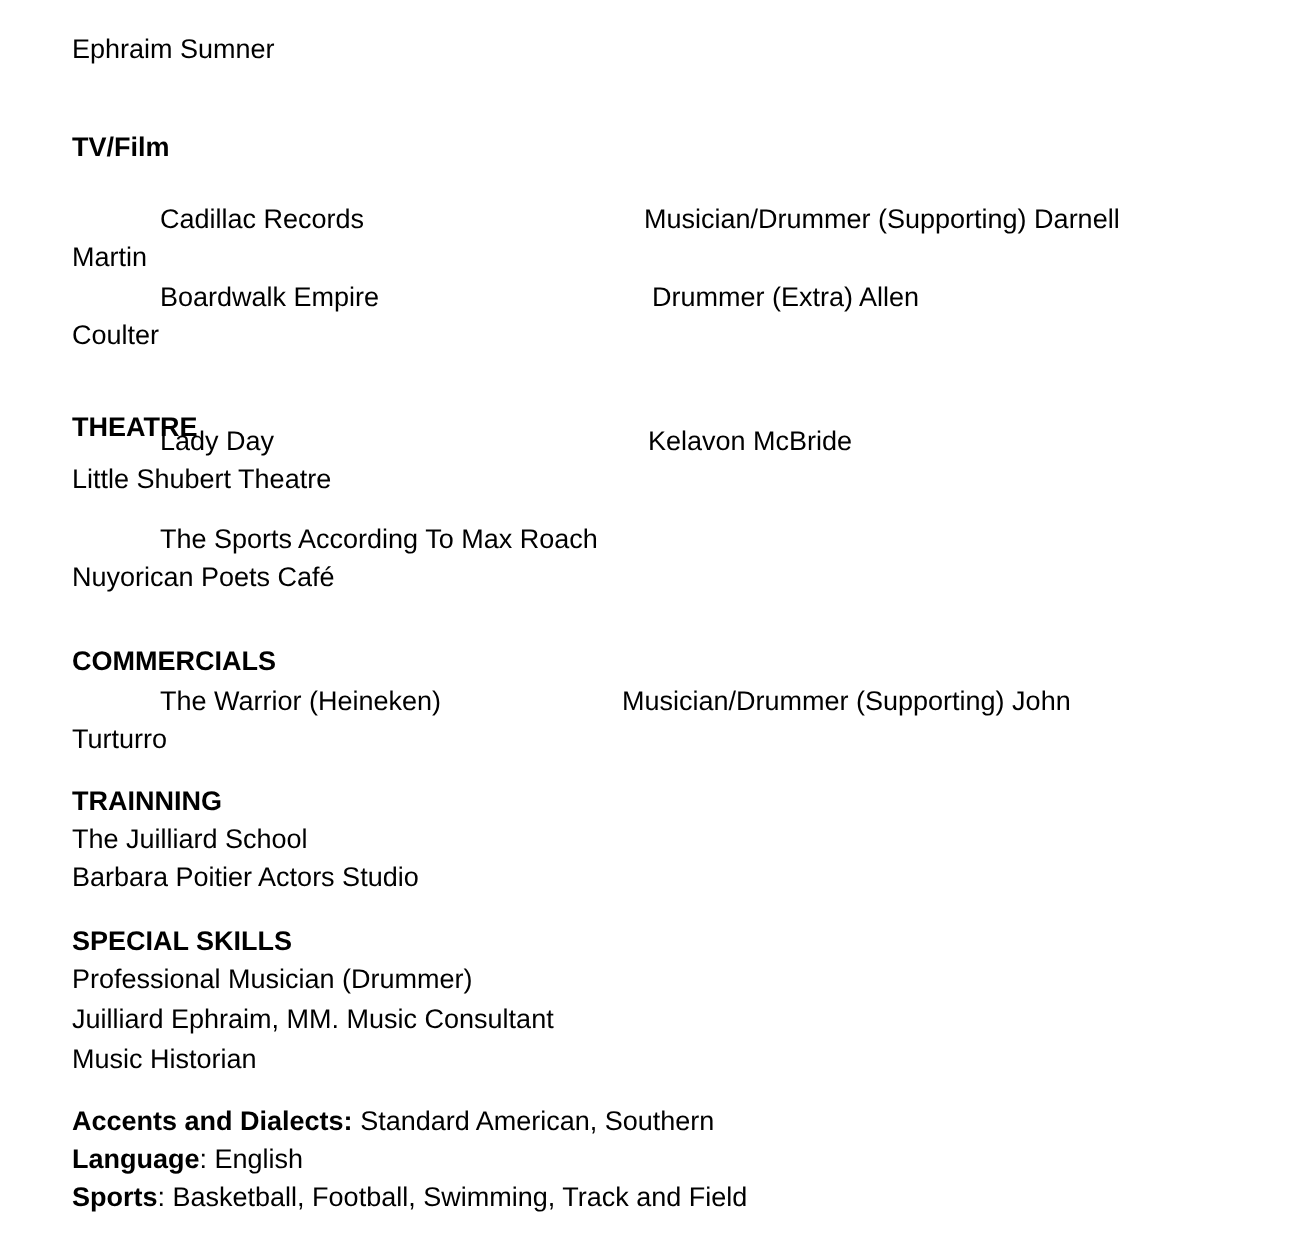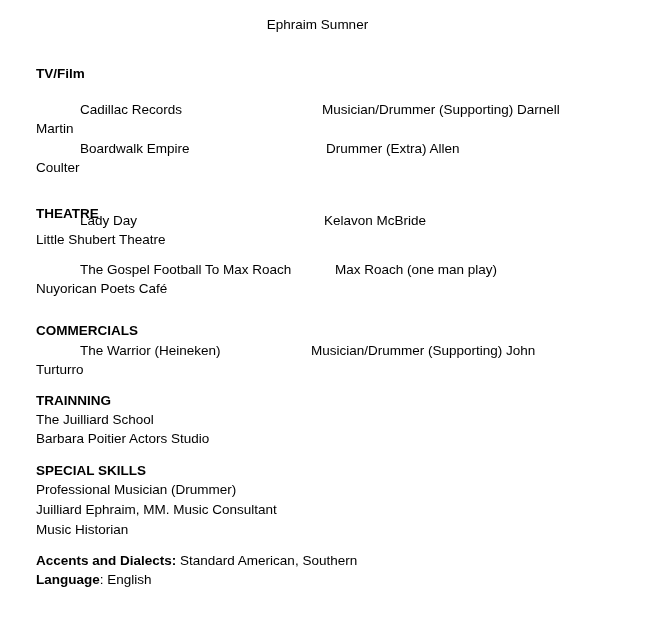--- a/index.html
+++ b/index.html
@@ -29,21 +29,21 @@
     margin-left: 44px;
   }
   .row .c1, .row .c2 {
     position: absolute;
     top: 0;
     white-space: nowrap;
   }
   .center {
     left: 36px;
     width: 563px;
-    text-align: center;
+    text-align: left;
   }
   .bold { font-weight: bold; }
 </style>
 </head>
 <body>
 
 <div class="page">
 
   <div class="line center" style="top:15px">Ephraim Sumner</div>
 
@@ -59,22 +59,21 @@
   </div>
   <div class="line" style="top:158px">Coulter</div>
 
   <div class="line bold" style="top:204px">THEATRE</div>
   <div class="row" style="top:211px">
     <span class="c1" style="left:36px">Lady Day</span>
     <span class="c2" style="left:280px">Kelavon McBride</span>
   </div>
   <div class="line" style="top:230px">Little Shubert Theatre</div>
   <div class="row" style="top:260px">
-    <span class="c1" style="left:36px">The Gospel Football To Max Roach</span>
-    <span class="c2" style="left:291px">Max Roach (one man play)</span>
+    <span class="c1" style="left:36px">The Sports According To Max Roach</span>
   </div>
   <div class="line" style="top:279px">Nuyorican Poets Café</div>
 
   <div class="line bold" style="top:321px">COMMERCIALS</div>
   <div class="row" style="top:341px">
     <span class="c1" style="left:36px">The Warrior (Heineken)</span>
     <span class="c2" style="left:267px">Musician/Drummer (Supporting) John</span>
   </div>
   <div class="line" style="top:360px">Turturro</div>
 
@@ -86,14 +85,17 @@
   <div class="line" style="top:480px">Professional Musician (Drummer)</div>
   <div class="line" style="top:500px">Juilliard Ephraim, MM. Music Consultant</div>
   <div class="line" style="top:520px">Music Historian</div>
 
   <div class="line" style="top:551px">
     <span class="bold">Accents and Dialects:</span><span> Standard American, Southern</span>
   </div>
   <div class="line" style="top:570px">
     <span class="bold">Language</span><span>: English</span>
   </div>
+  <div class="line" style="top:589px">
+    <span class="bold">Sports</span><span>: Basketball, Football, Swimming, Track and Field</span>
+  </div>
 
 </div>
 
 </body></html>

